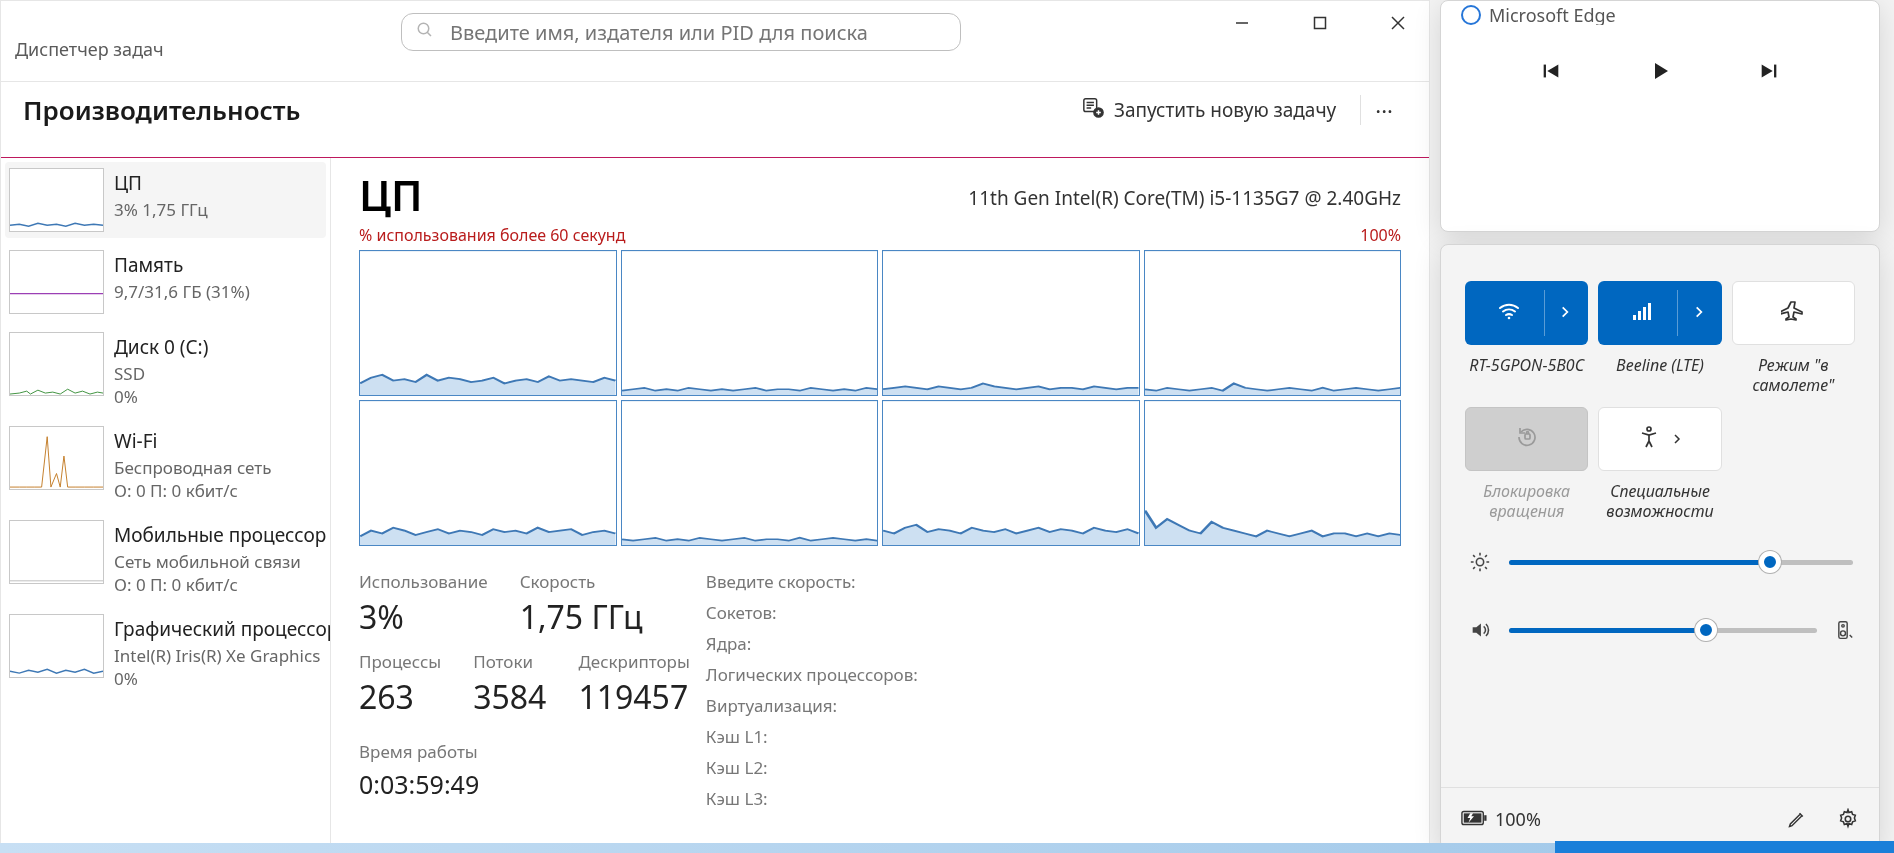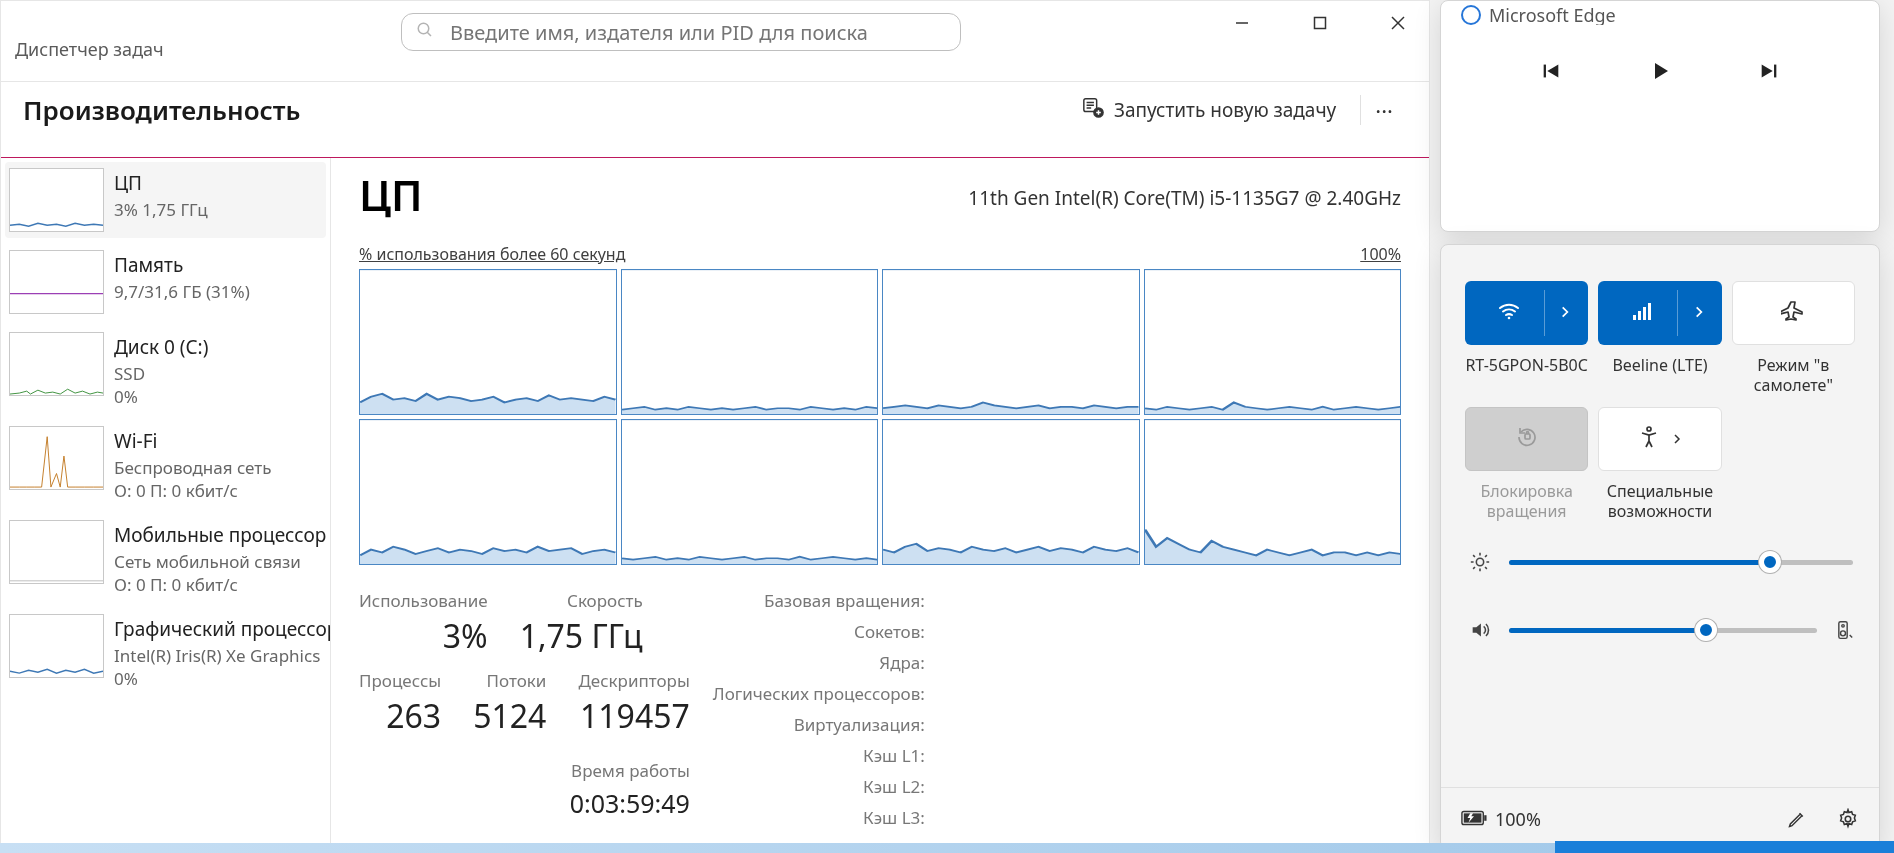--- a/index.html
+++ b/index.html
@@ -104,43 +104,42 @@
   padding: 8px 28px;
   overflow: hidden;
 }
 .main-top {
   display: flex;
   align-items: flex-start;
   justify-content: space-between;
 }
 .main-top .cpu-h { font-size: 42px; font-weight: 600; margin: 0; }
 .main-top .cpu-name { font-size: 19px; color: #333; align-self: center; margin-top: 6px; }
-.axis-top { display: flex; justify-content: space-between; font-size: 16px; color: #404040; margin-top: 20px; text-decoration: underline; }
+.axis-top { display: flex; justify-content: space-between; font-size: 16px; color: #b91c1c; margin-top: 1px; }
 
 .chart-grid {
   display: grid;
   grid-template-columns: 1fr 1fr 1fr 1fr;
   grid-template-rows: 1fr 1fr;
   gap: 4px;
   width: 100%;
   height: 296px;
   margin-top: 4px;
 }
 .chart-grid .cell {
   border: 1px solid #4a87c4;
   position: relative;
   overflow: hidden;
 }
 .chart-grid .cell svg { position: absolute; inset: 0; width: 100%; height: 100%; }
 
 .stats {
   display: flex;
-  gap: 23px;
+  gap: 16px;
   margin-top: 24px;
-  text-align: right;
 }
 .stats-left { display: flex; flex-direction: column; gap: 12px; }
 .stats-row { display: flex; gap: 32px; }
 .stat .lab { font-size: 17px; color: #777; }
 .stat .val { font-size: 32px; color: #222; margin-top: 2px; }
 .stats-right { display: flex; flex-direction: column; gap: 8px; }
 .stats-right .line { font-size: 17px; color: #777; }
 .uptime-lab { font-size: 17px; color: #777; margin-top: 10px; }
 .uptime { font-size: 25px; color: #222; margin-top: 4px; }
 
@@ -196,21 +195,21 @@
   display: flex;
   flex-direction: column;
 }
 .qs-tiles {
   display: grid;
   grid-template-columns: 1fr 1fr 1fr;
   gap: 10px;
   padding: 36px 24px 0;
 }
 .tile {
-  display: flex; flex-direction: column; align-items: center;
+  display: flex; flex-direction: column; align-items: center; font-style: italic;
 }
 .tile-btn {
   width: 100%;
   height: 64px;
   border-radius: 6px;
   display: flex;
   align-items: center;
   justify-content: center;
   gap: 18px;
   cursor: pointer;
@@ -475,34 +474,34 @@
               <div class="val">1,75 ГГц</div>
             </div>
           </div>
           <div class="stats-row">
             <div class="stat">
               <div class="lab">Процессы</div>
               <div class="val">263</div>
             </div>
             <div class="stat">
               <div class="lab">Потоки</div>
-              <div class="val">5124</div>
+              <div class="val">3584</div>
             </div>
             <div class="stat">
               <div class="lab">Дескрипторы</div>
               <div class="val">119457</div>
             </div>
           </div>
           <div>
             <div class="uptime-lab">Время работы</div>
             <div class="uptime">0:03:59:49</div>
           </div>
         </div>
         <div class="stats-right">
-          <div class="line">Базовая вращения:</div>
+          <div class="line">Введите скорость:</div>
           <div class="line">Сокетов:</div>
           <div class="line">Ядра:</div>
           <div class="line">Логических процессоров:</div>
           <div class="line">Виртуализация:</div>
           <div class="line">Кэш L1:</div>
           <div class="line">Кэш L2:</div>
           <div class="line">Кэш L3:</div>
         </div>
       </div>
     </div>

